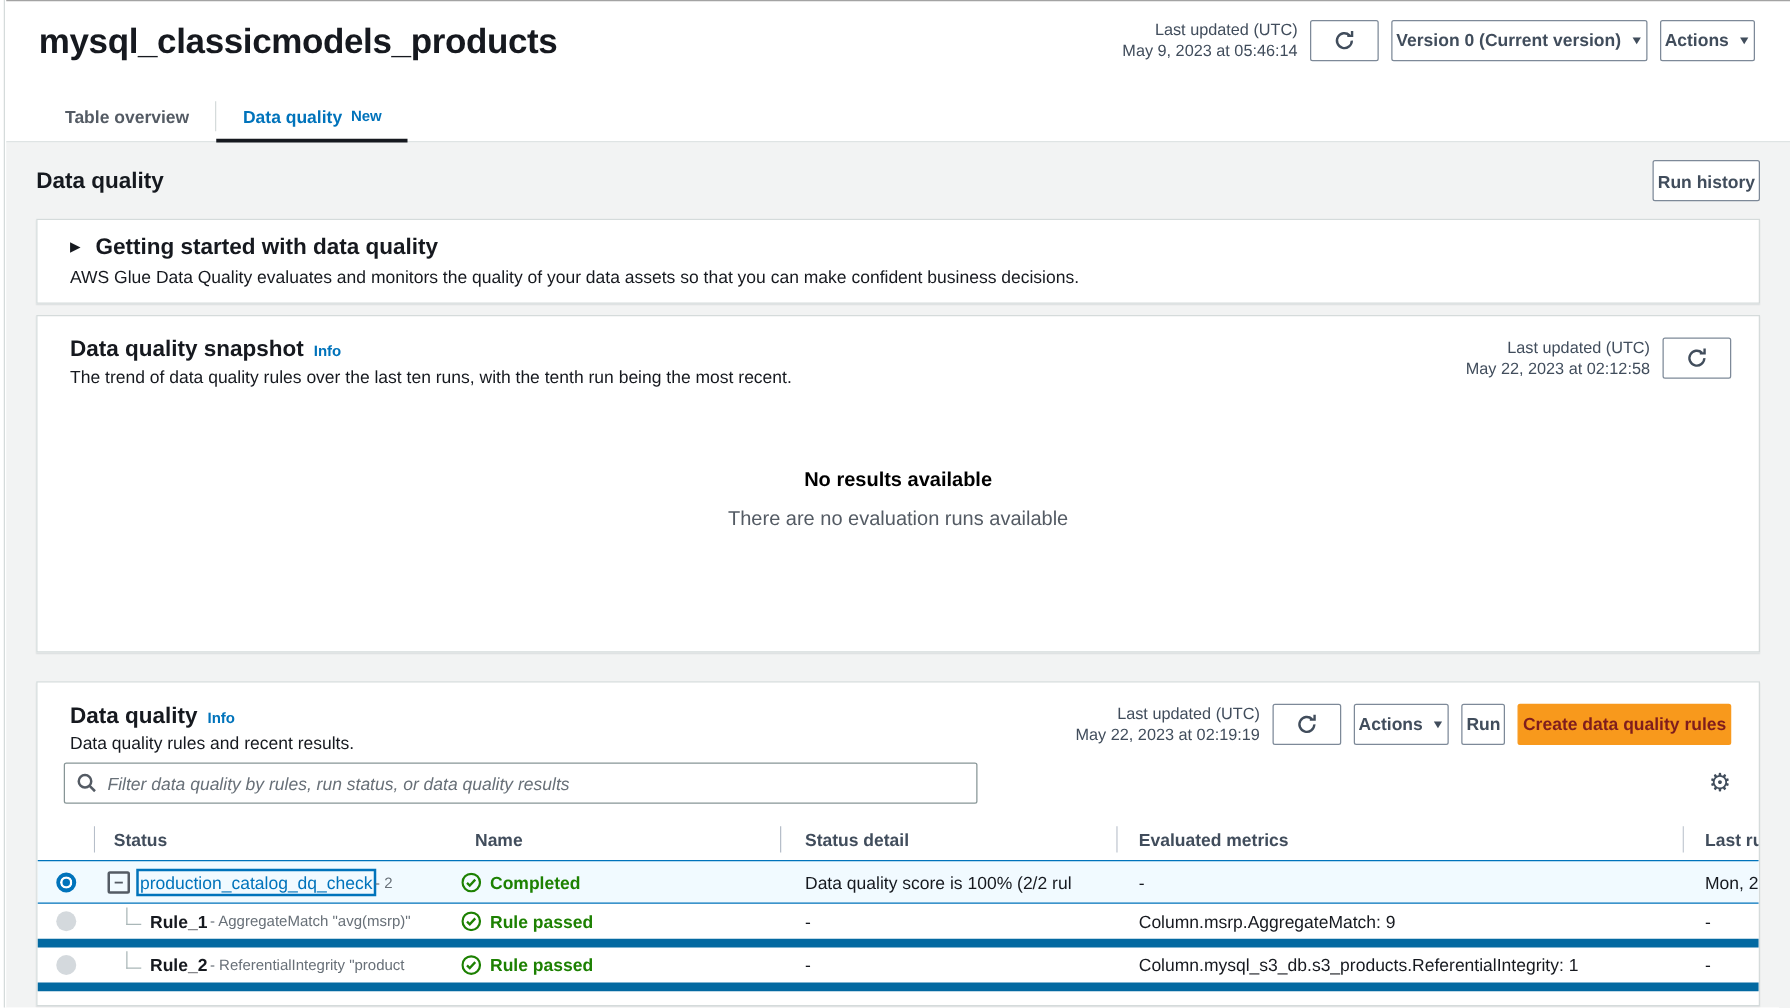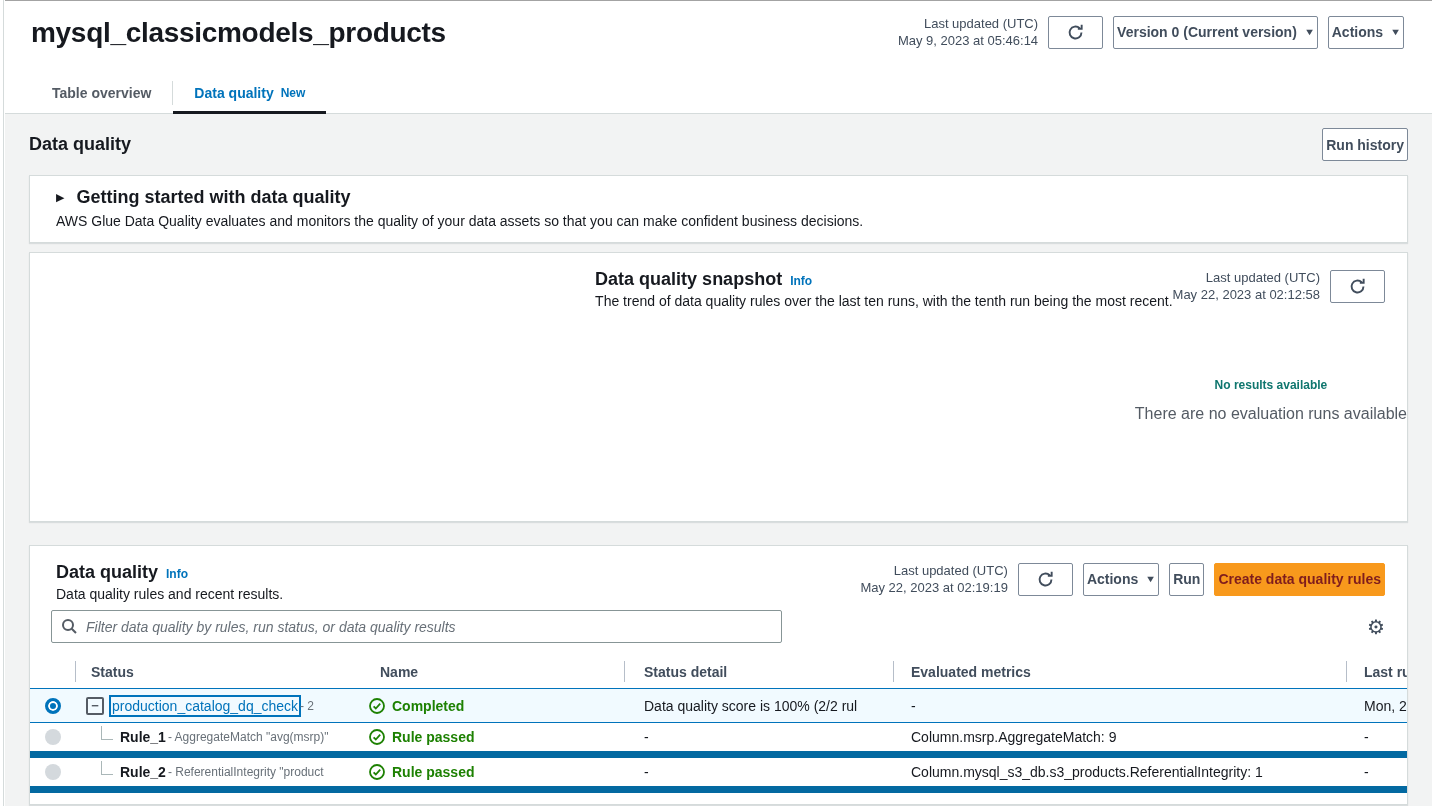--- a/index.html
+++ b/index.html
@@ -49,24 +49,24 @@
 
   
   .card-header { display:flex; justify-content:space-between; align-items:flex-start; padding:16px 22px 0 26px; }
   .card-title-line { display:flex; align-items:baseline; gap:8px; }
   .card-title-line h3 { font-size:18px; font-weight:700; }
   .info-link { font-size:12px; font-weight:700; color:#0073bb; text-decoration:none; cursor:pointer; }
   .card-desc { margin-top:3px; font-size:14px; color:#16191f; }
   .hdr-right { display:flex; align-items:center; gap:10px; }
 
   
-  .card.snapshot { margin-top:9px; height:270px; display:flex; flex-direction:column;align-items:flex-end; }
+  .card.snapshot { margin-top:9px; height:270px; display:flex; flex-direction:column; }
   .empty-state { flex:1; display:flex; flex-direction:column; align-items:center; justify-content:center;
     gap:13px; padding-bottom:30px; }
-  .empty-title { font-weight:700; font-size:12px; color:#0f766e; }
+  .empty-title { font-weight:700; font-size:16px; color:#000000; }
   .empty-msg { font-size:16px; color:#545b64; }
 
   
   .card.rules { margin-top:23px; height:260px; overflow:hidden; }
   .filter-row { display:flex; align-items:center; justify-content:space-between; padding:8px 20px 0 21px; }
   .filter-box { position:relative; width:731px; }
   .filter-box input { width:100%; height:33px; border:1px solid #879596; border-radius:2px;
     padding:0 10px 0 34px; font-family:inherit; font-size:14px; font-style:italic; color:#16191f; outline:none; }
   .filter-box input::placeholder { color:#687078; font-style:italic; }
   .search-icon { position:absolute; left:10px; top:8px; }

